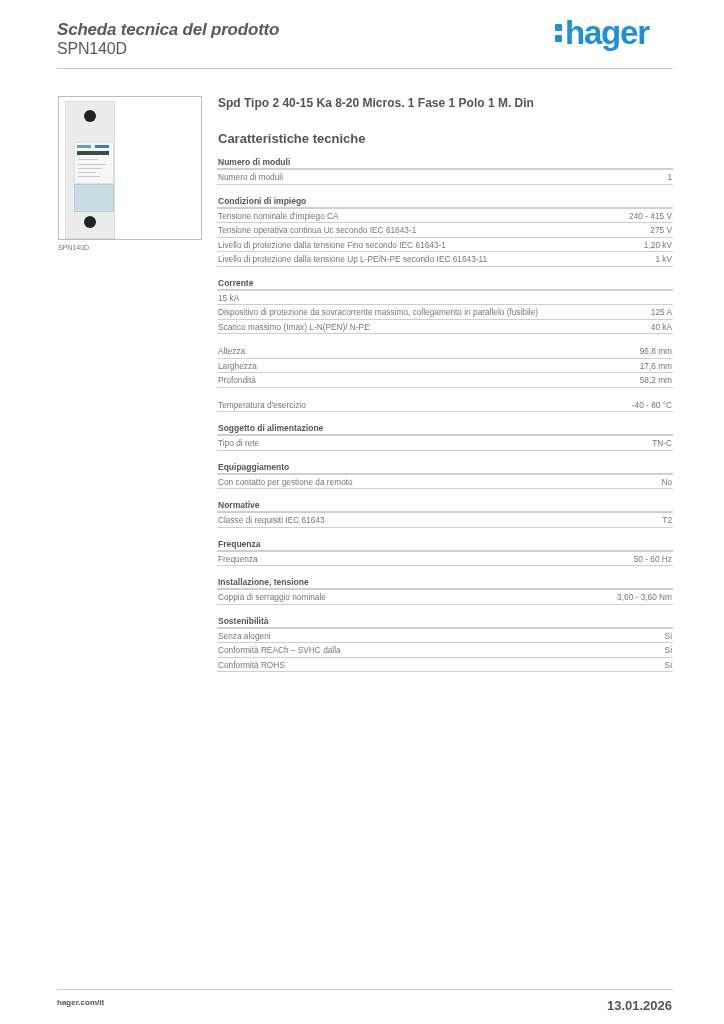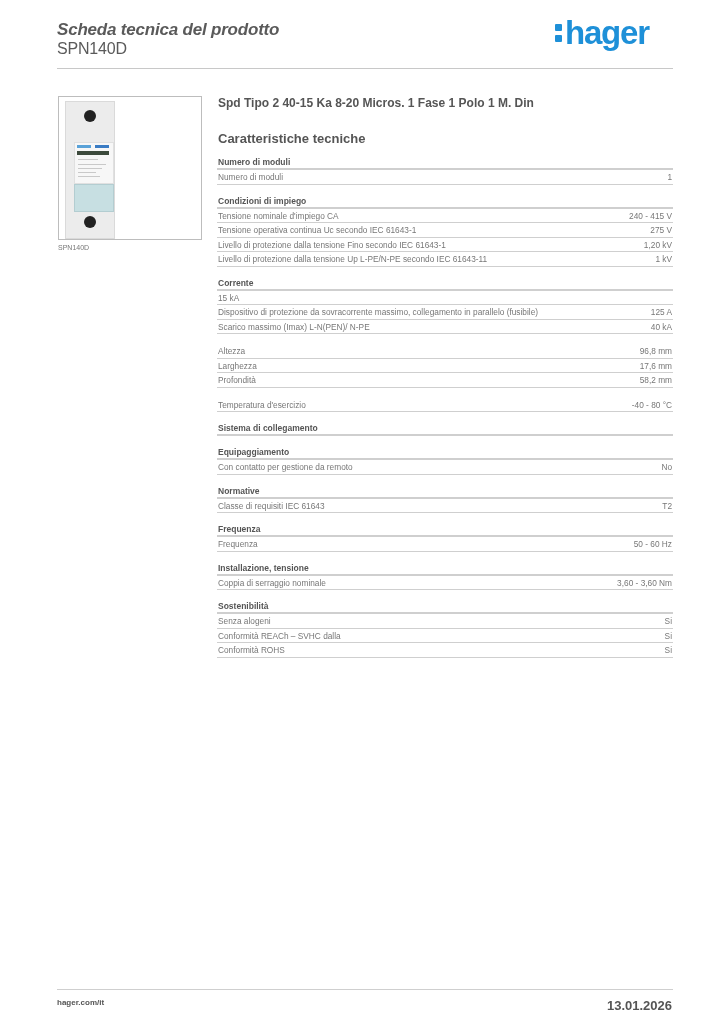--- a/index.html
+++ b/index.html
@@ -125,21 +125,25 @@
         <span class="v">58,2 mm</span>
       </div>
   </div>
   <div class="section">
     <div class="row">
         <span>Temperatura d'esercizio</span>
         <span class="v">-40 - 80 °C</span>
       </div>
   </div>
   <div class="section">
-    <div class="sec-title">Sistema di collegamento</div>
+    <div class="sec-title">Soggetto di alimentazione</div>
+    <div class="row">
+        <span>Tipo di rete</span>
+        <span class="v">TN-C</span>
+      </div>
   </div>
   <div class="section">
     <div class="sec-title">Equipaggiamento</div>
     <div class="row">
         <span>Con contatto per gestione da remoto</span>
         <span class="v">No</span>
       </div>
   </div>
   <div class="section">
     <div class="sec-title">Normative</div>

